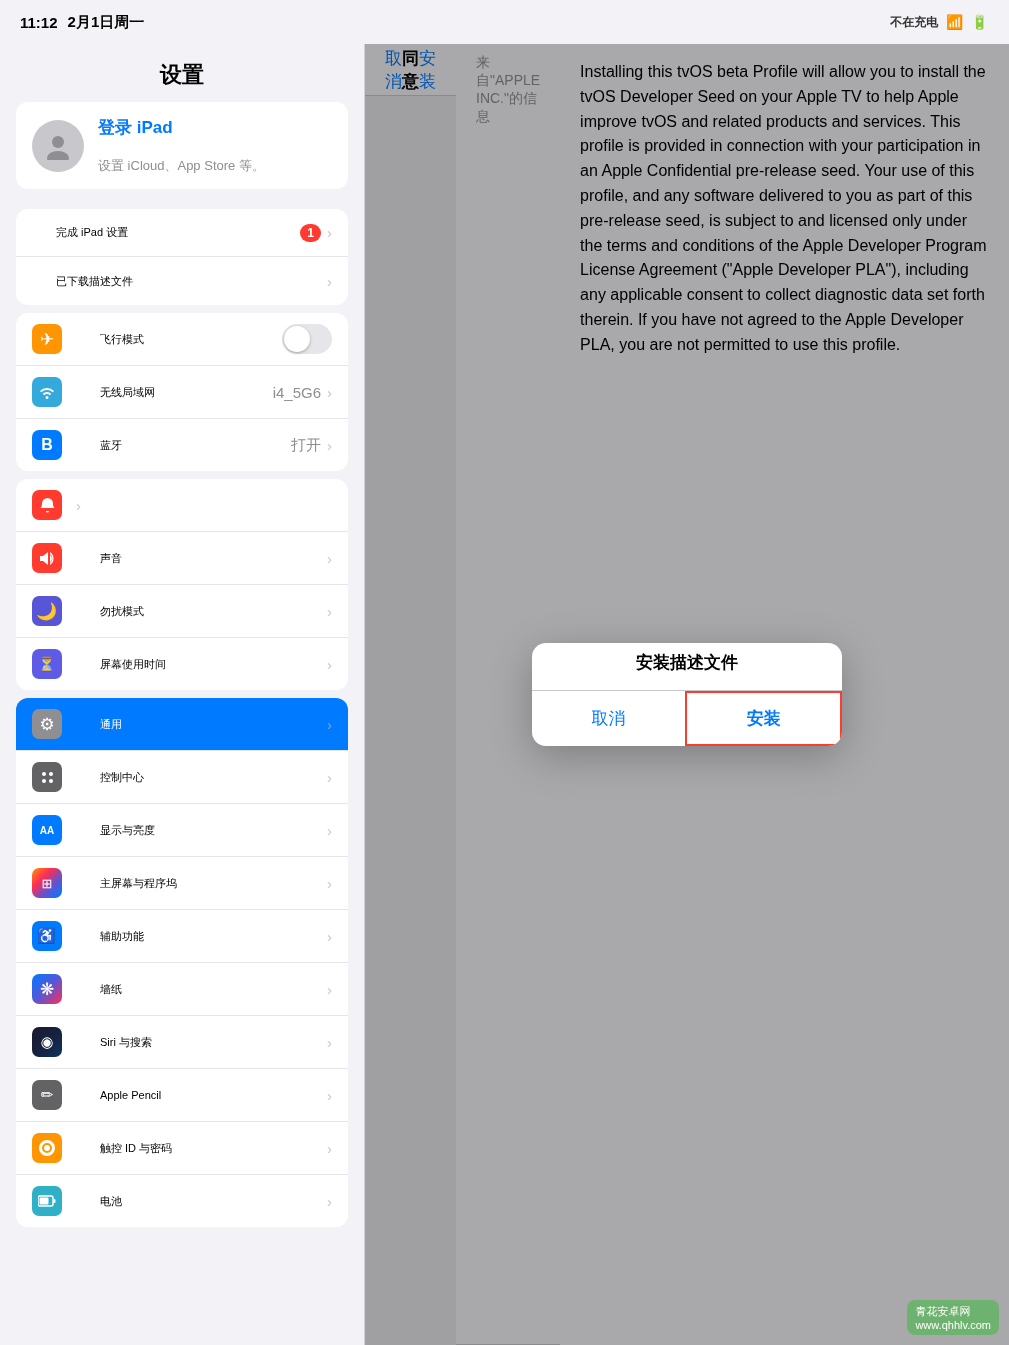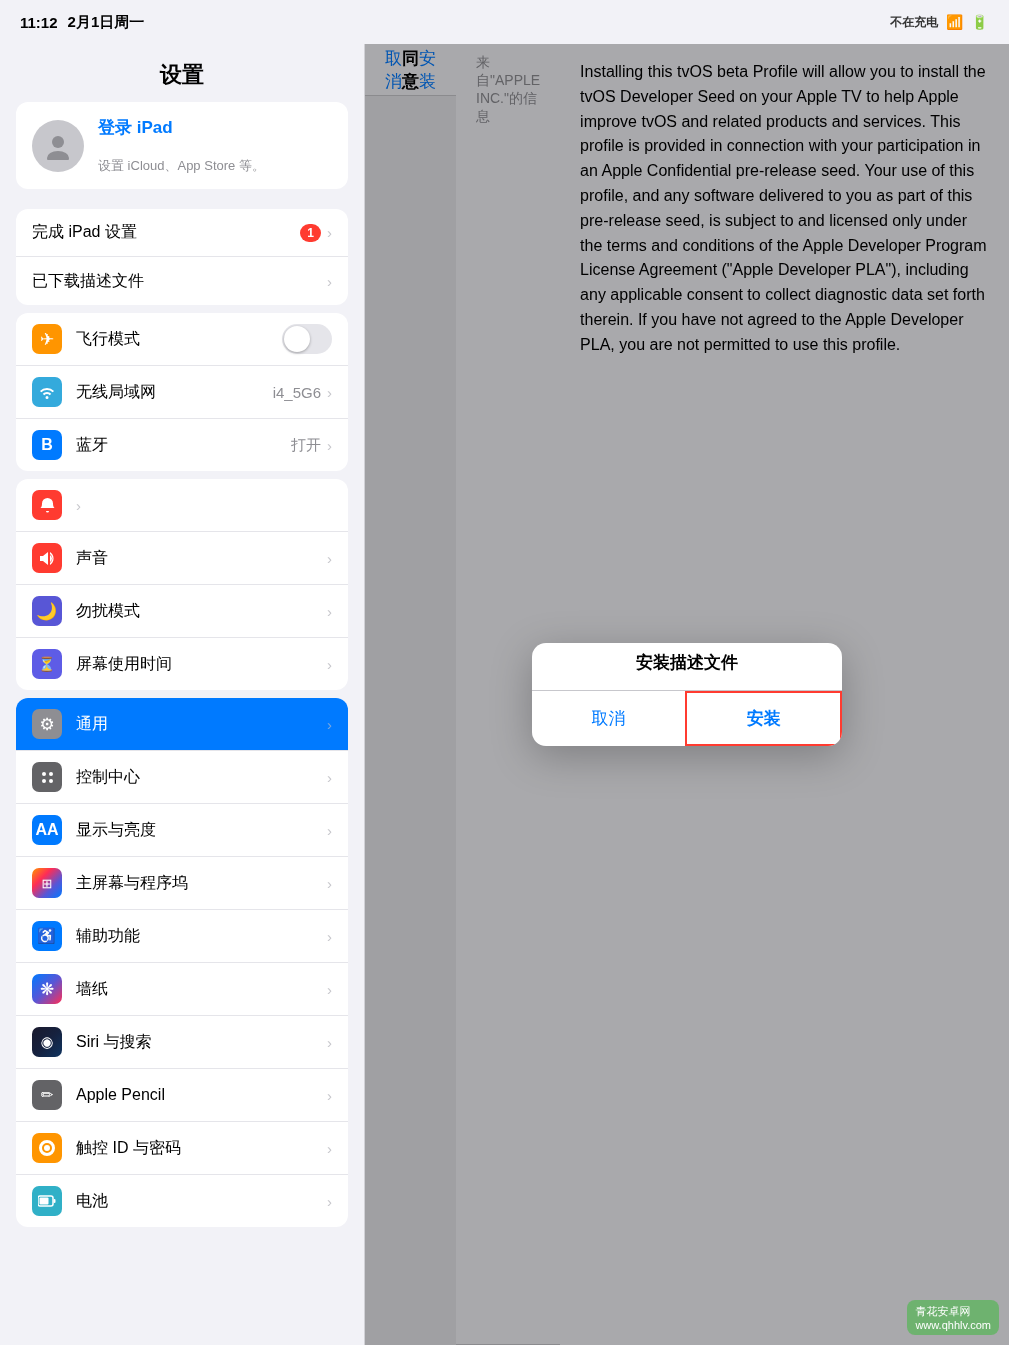--- a/index.html
+++ b/index.html
@@ -115,23 +115,24 @@
     .row-icon {
       width: 30px; height: 30px;
       border-radius: 7px;
       margin-right: 14px;
       display: flex; align-items: center; justify-content: center;
       font-size: 17px;
       flex-shrink: 0;
       color: #fff;
     }
     .row-label {
-      font-size: 16px;
+      font-size: 11px;
       color: #000;
       flex: 1;
+      margin-left: 24px;
     }
     .row-value {
       font-size: 15px;
       color: #8e8e93;
       margin-right: 6px;
     }
     .row-badge {
       background: #ff3b30;
       color: #fff;
       font-size: 12px;
@@ -403,21 +404,21 @@
             <circle cx="5" cy="5" r="2"></circle>
             <circle cx="12" cy="5" r="2"></circle>
             <circle cx="5" cy="12" r="2"></circle>
             <circle cx="12" cy="12" r="2"></circle>
           </svg>
         </div>
         <div class="row-label">控制中心</div>
         <span class="chevron">›</span>
       </div>
       <div class="settings-row">
-        <div class="row-icon ic-blue" style="font-size:16px;font-weight:700;">AA</div>
+        <div class="row-icon ic-blue" style="font-size:10px;font-weight:700;">AA</div>
         <div class="row-label">显示与亮度</div>
         <span class="chevron">›</span>
       </div>
       <div class="settings-row">
         <div class="row-icon" style="background: linear-gradient(135deg, #ff9500, #ff2d55, #5856d6, #007aff); font-size:13px;">⊞</div>
         <div class="row-label">主屏幕与程序坞</div>
         <span class="chevron">›</span>
       </div>
       <div class="settings-row">
         <div class="row-icon ic-blue" style="font-size:15px;">♿</div>

